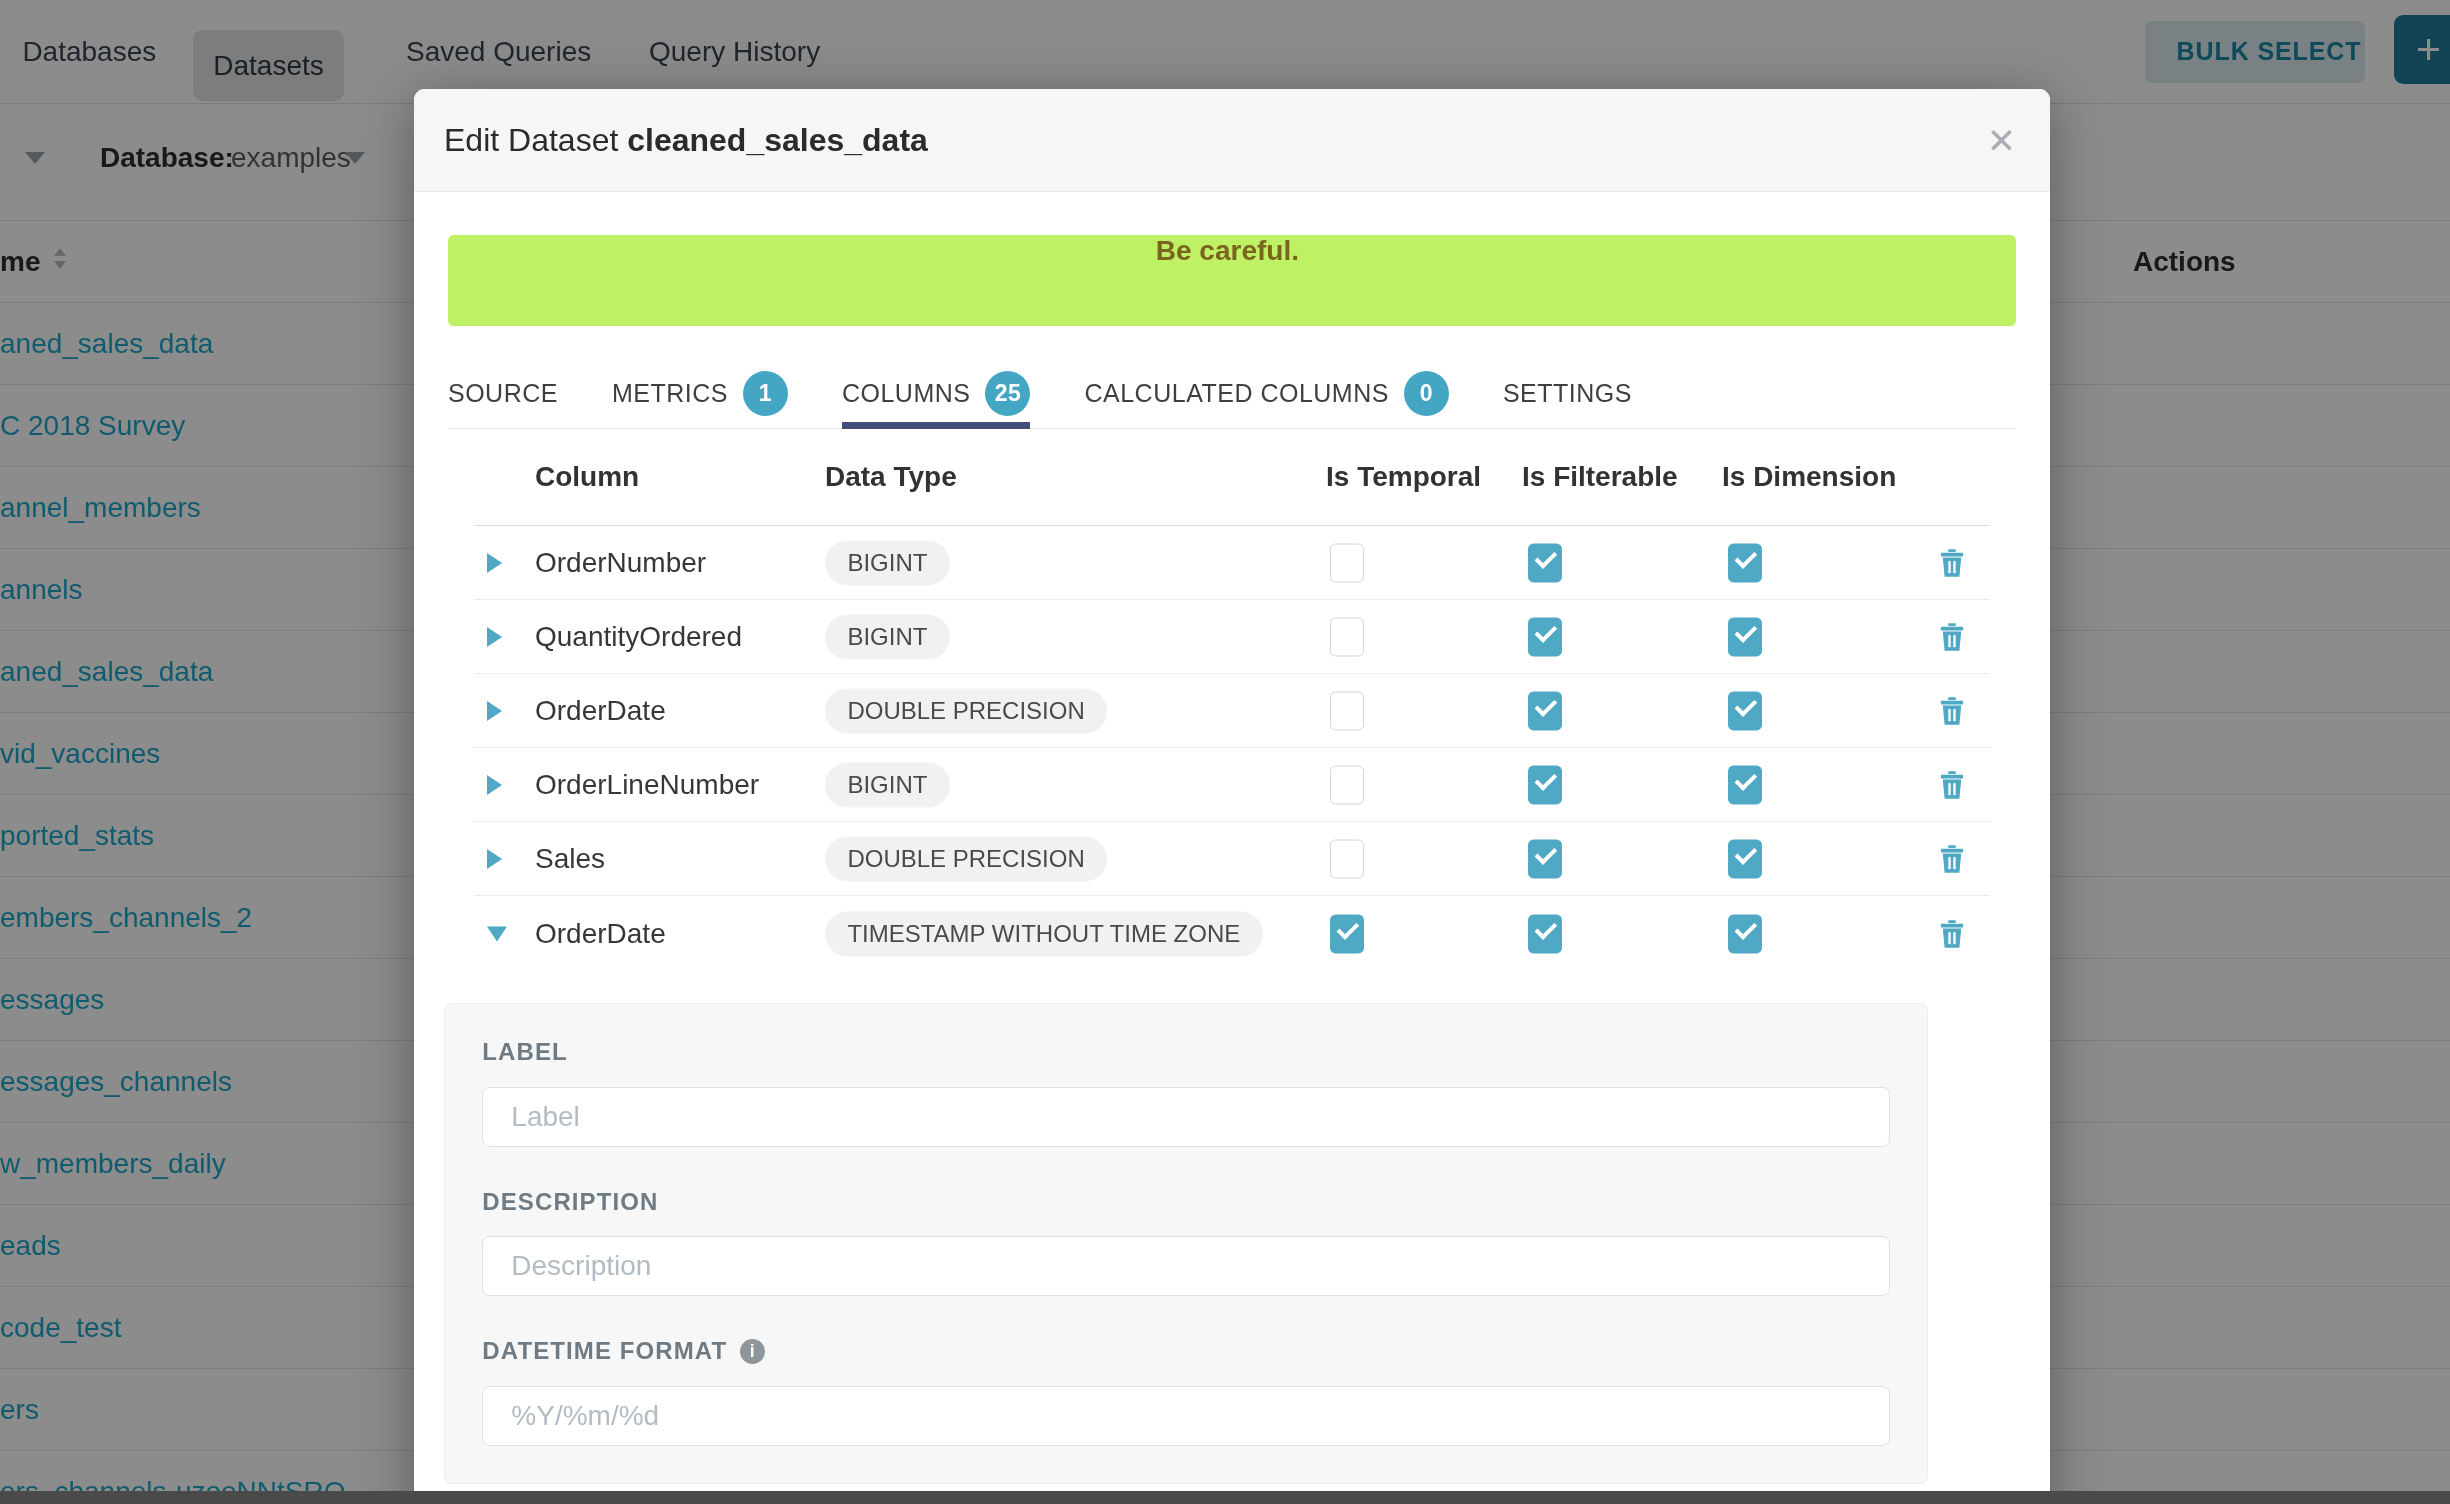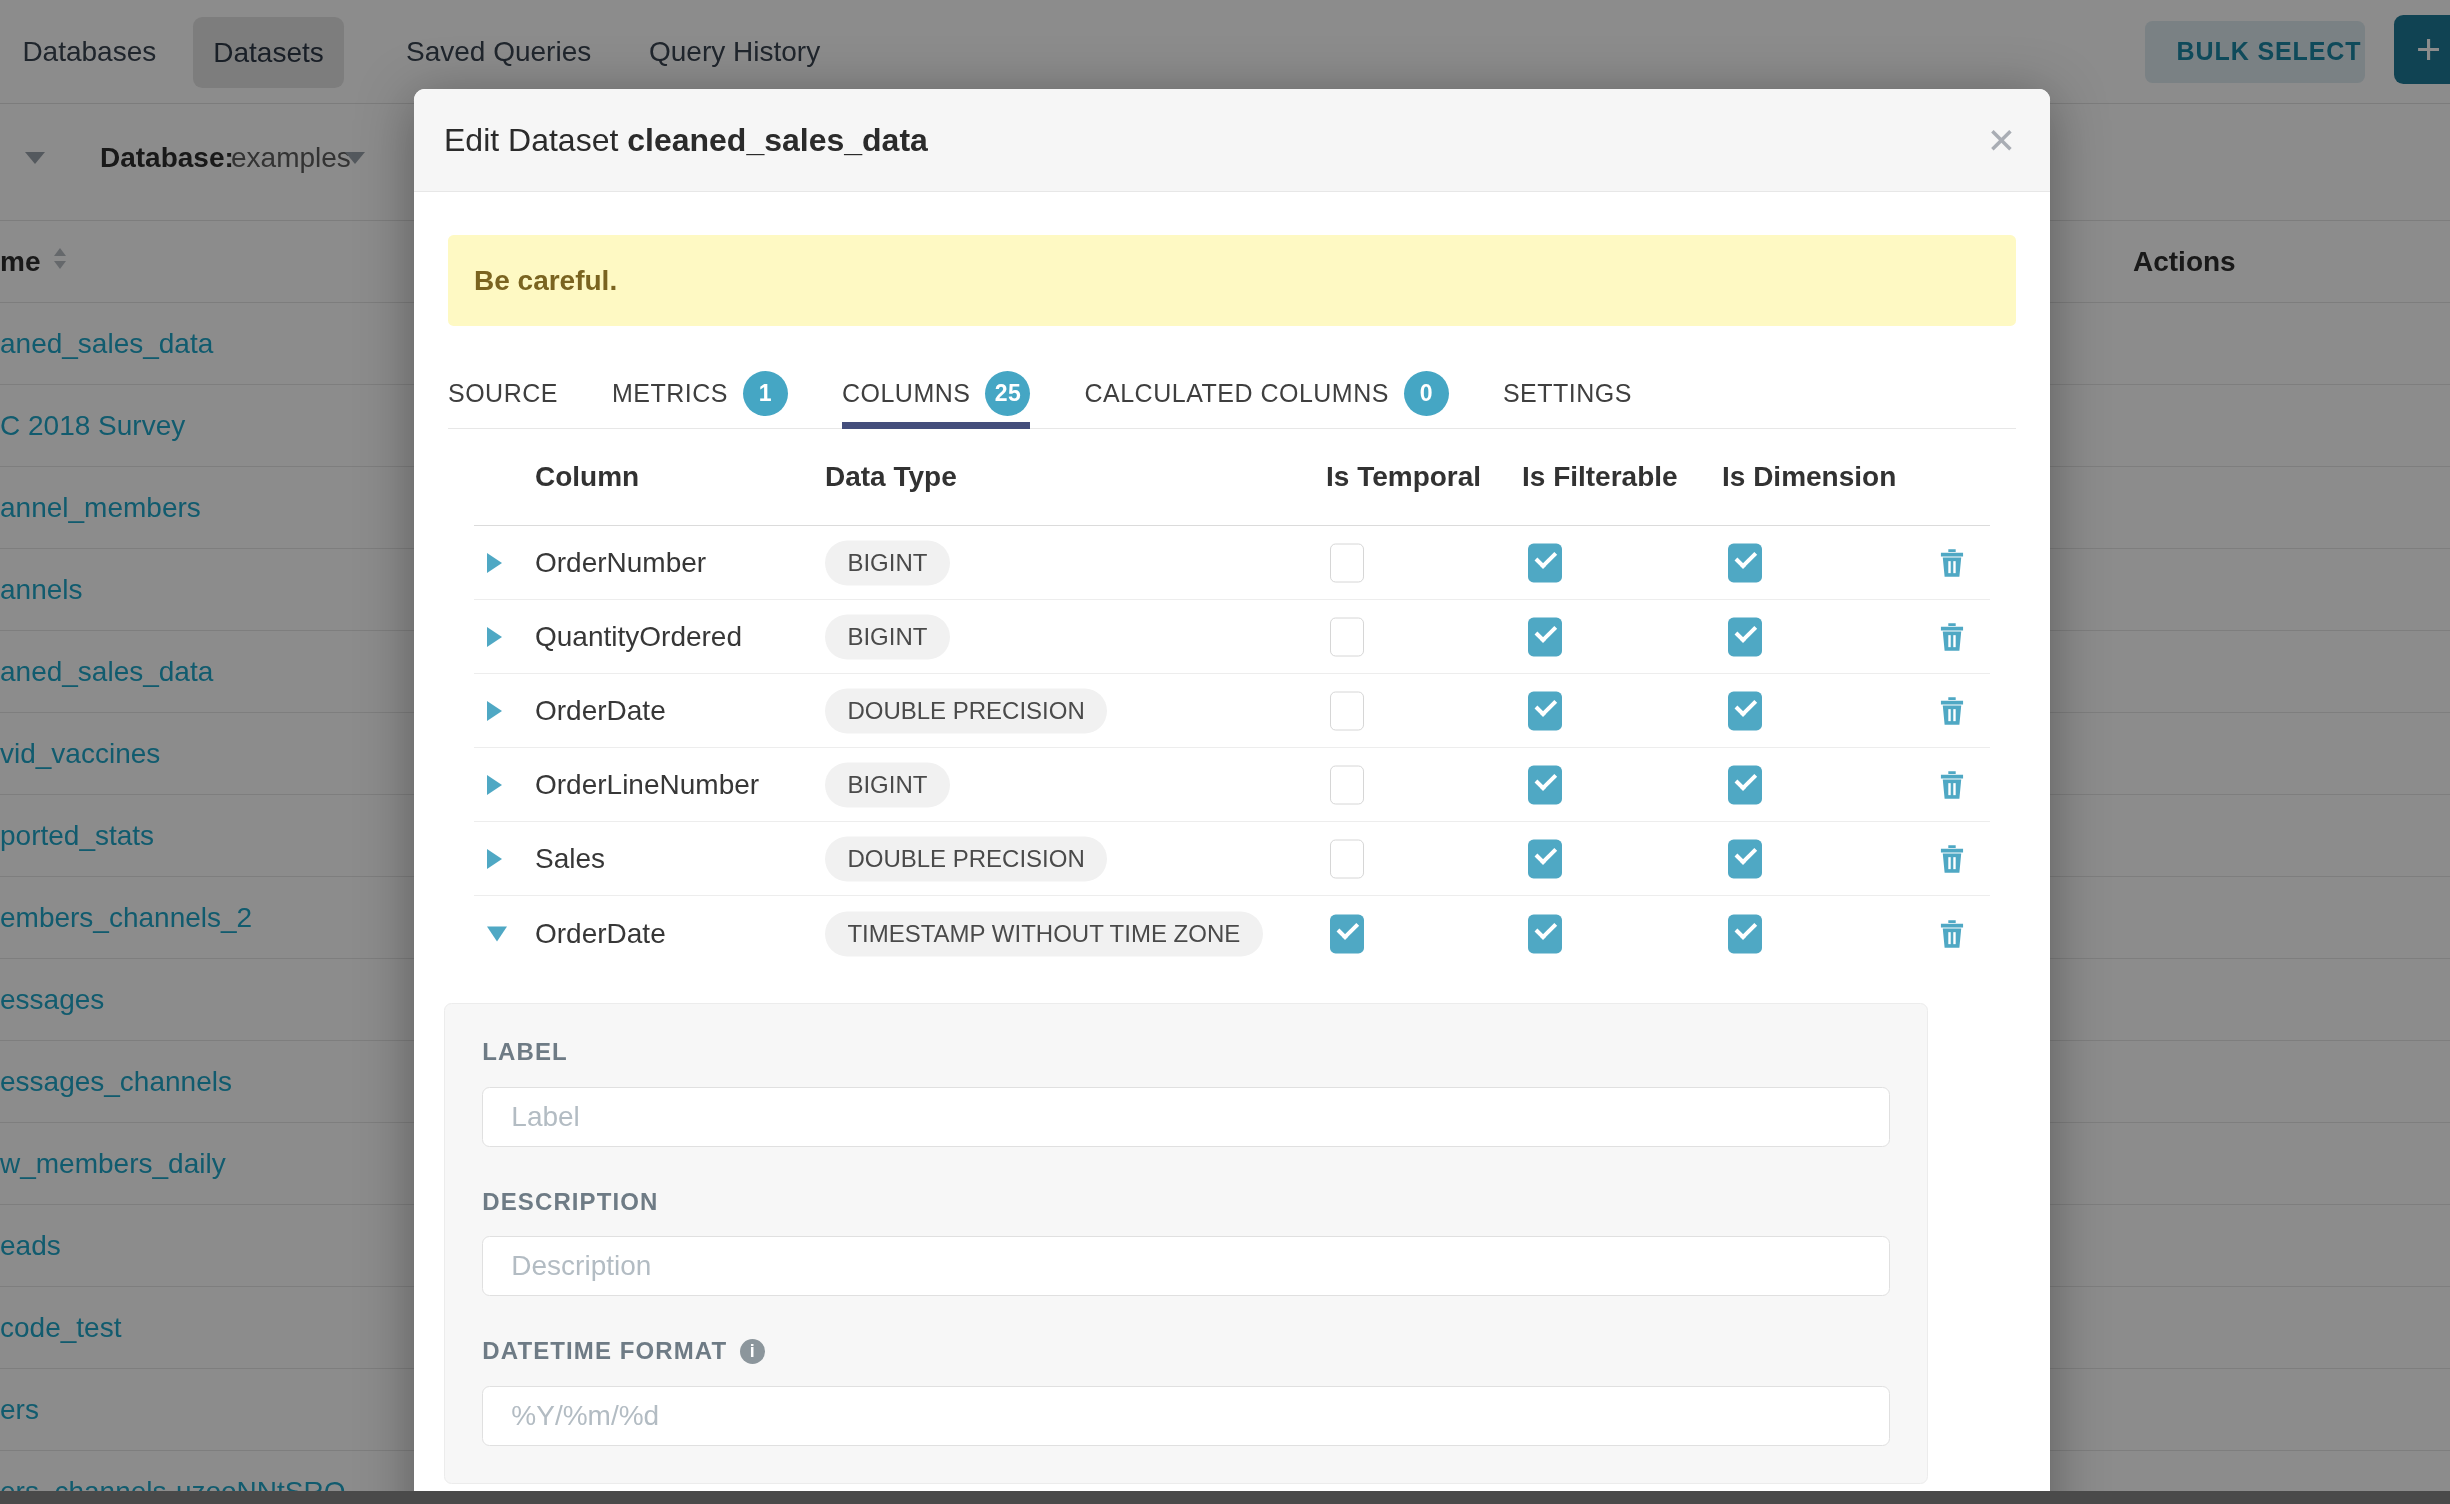--- a/index.html
+++ b/index.html
@@ -3,21 +3,21 @@
 <meta charset="utf-8">
 <style>
   * { margin:0; padding:0; box-sizing:border-box; }
   body { font-family:"Liberation Sans","DejaVu Sans",sans-serif; background:#4a4a4a; }
   .screen { position:relative; width:2450px; height:1491px; overflow:hidden; background:#fff; }
 
   
   .bg-page { position:absolute; inset:0; background:#fff; }
   .topnav { position:absolute; left:0; top:0; width:100%; height:104px; background:#fff; border-bottom:1.9px solid #e2e2e2; }
   .nav-item { position:absolute; top:50%; transform:translateY(-50%); font-size:28px; color:#3b4552; cursor:pointer; }
-  .nav-pill { position:absolute; left:193px; top:17px; width:151px; height:71px; background:#e4e4e4; border-radius:9.3px;
+  .nav-pill { position:absolute; left:193px; top:30px; width:151px; height:71px; background:#e4e4e4; border-radius:9.3px;
               display:flex; align-items:center; justify-content:center; font-size:28px; color:#2f3947; cursor:pointer; }
   .bulk-btn { position:absolute; left:2145px; top:20.5px; width:220px; height:62px; background:#deebf1; border-radius:7.5px;
               display:flex; align-items:center; justify-content:center; font-size:25px; font-weight:600; letter-spacing:0.9px;
               color:#1c87a5; cursor:pointer;padding-left:28px; }
   .add-btn { position:absolute; left:2394px; top:15px; width:69px; height:69px; background:#1e7a97; border-radius:9.3px;
              display:flex; align-items:center; justify-content:center; color:#fff; font-size:43px; font-weight:400; cursor:pointer; }
 
   .caret-down { width:0; height:0; border-left:10.3px solid transparent; border-right:10.3px solid transparent; border-top:12px solid #9aa3ab; }
   .toolbar-caret1 { position:absolute; left:25px; top:152px; }
   .toolbar-db-label { position:absolute; left:100px; top:142px; font-size:28px; font-weight:700; color:#2e2e2e; }
@@ -42,22 +42,22 @@
   
   .modal { position:absolute; left:414px; top:89px; width:1636px; height:1454px; background:#fff;
            border-radius:11.2px 11.2px 0 0; box-shadow:0 9.3px 56px rgba(0,0,0,0.35); }
   .m-header { height:103px; background:#f6f6f6; border-bottom:0.9px solid #e7e7e7; border-radius:11.2px 11.2px 0 0;
               display:flex; align-items:center; padding-left:30px; position:relative; }
   .m-title { font-size:32px; color:#2b2b2b; }
   .m-title b { font-weight:700; }
   .m-close { position:absolute; right:34px; top:50%; transform:translateY(-50%); font-size:35px; color:#a9adb4; cursor:pointer; line-height:1; }
 
   .m-body { padding:0 34px; }
-  .warning { margin-top:43px; height:91px; background:#fef9c3; border-radius:5.6px; display:flex; align-items:center;
-             padding:0 26px; font-size:28px; color:#7a6420; }
+  .warning { margin-top:43px; height:91px; background:#bef264; border-radius:5.6px; display:flex; align-items:center;
+             padding:0 26px; font-size:28px; color:#7a6420;flex-direction:column; }
   .warning b { font-weight:700; margin-right:9.3px; }
 
   .tabs { margin-top:32px; height:71px; display:flex; border-bottom:0.9px solid #e7e7e7; }
   .tab { position:relative; height:100%; display:flex; align-items:center; gap:15px; margin-right:54px;
          font-size:25px; color:#3f3f3f; letter-spacing:0.5px; cursor:pointer; }
   .tab .badge { width:45px; height:45px; border-radius:50%; background:#45a6c4; color:#fff; font-size:23px; font-weight:600;
                 display:flex; align-items:center; justify-content:center; }
   .tab.active::after { content:""; position:absolute; left:0; right:0; bottom:-0.9px; height:6.5px; background:#444e7c; }
 
   .mtable { margin-left:26px; width:1516px; }

